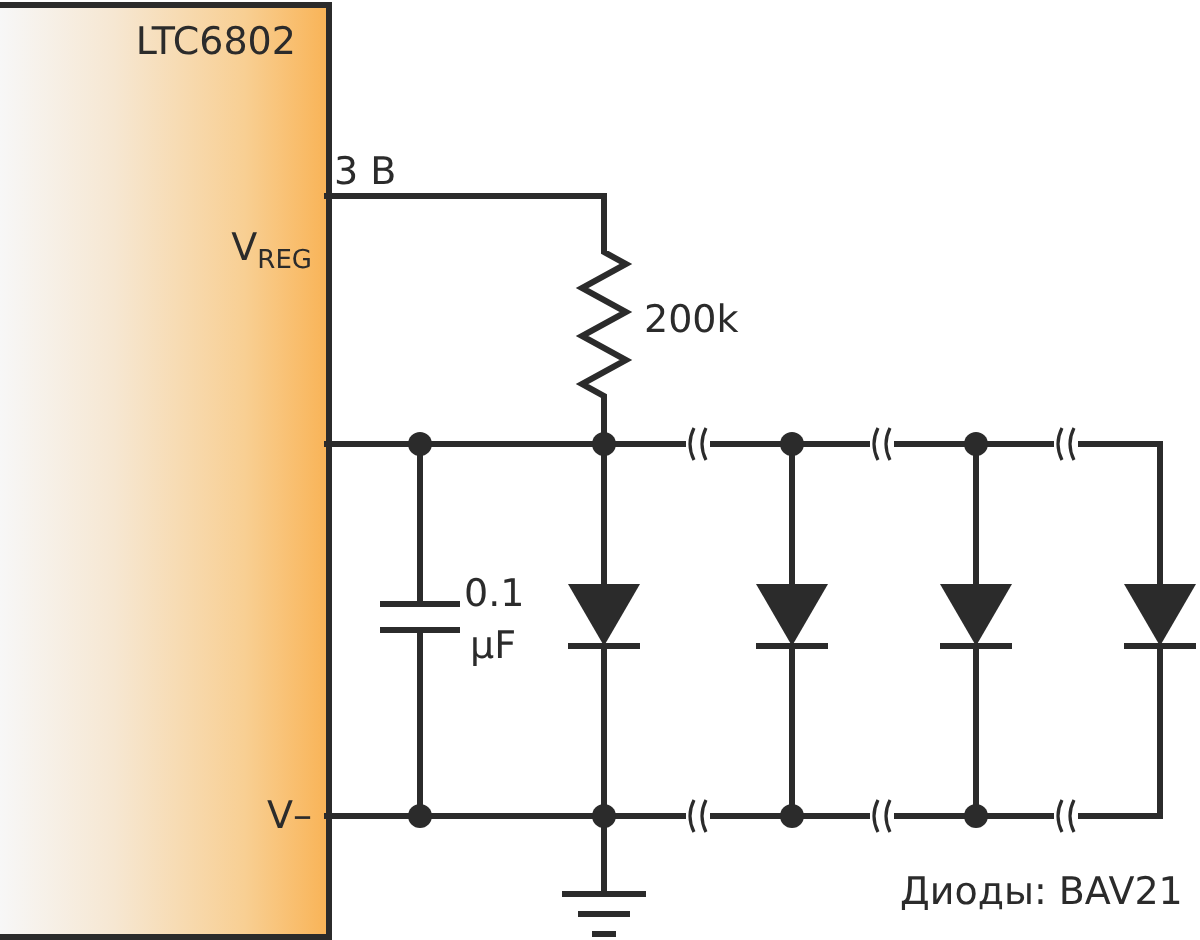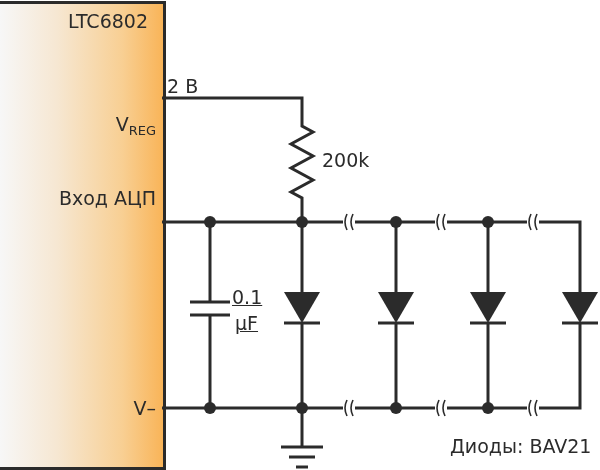--- a/index.html
+++ b/index.html
@@ -9,37 +9,36 @@
             border: 3px solid #2b2b2b;
             background: linear-gradient(to right, #f7f7f7 0%, #f6e7d2 35%, #f8cf93 75%, #f9b458 100%); }
   .lbl { position: absolute; font-size: 19px; line-height: 22px; white-space: nowrap; color: #2b2b2b; }
   .ic-title { right: 452px; top: 10px; text-align: center; }
   .vreg { right: 444px; top: 113px; text-align: right; }
   .vreg .sub { font-size: 13px; position: relative; top: 4px; }
   .adc { right: 444px; top: 186px; text-align: right; line-height: 24px; }
   .vminus { right: 444px; top: 397px; text-align: right; }
   .supply { left: 167px; top: 75px; }
   .res { left: 322px; top: 149px; }
-  .cap { left: 232px; top: 284px; line-height: 26px; text-decoration: underline; }
+  .cap { left: 232px; top: 284px; line-height: 26px; }
   .diodes { left: 450px; top: 435px; }
   svg { position: absolute; left: 0; top: 0; }
 </style>
 </head>
 <body>
 
 <div class="ic-box"></div>
 
 <div class="lbl ic-title">LTC6802</div>
 <div class="lbl vreg"><span>V</span><span class="sub">REG</span></div>
 <div class="lbl adc">
-  <div>Вход АЦП</div>
 </div>
 <div class="lbl vminus">V–</div>
 
-<div class="lbl supply">2 В</div>
+<div class="lbl supply">3 В</div>
 <div class="lbl res">200k</div>
 <div class="lbl cap">
   <div>0.1</div>
   <div style="padding-left:3px">µF</div>
 </div>
 <div class="lbl diodes">Диоды: BAV21</div>
 
 <svg width="600" height="470" viewBox="0 0 600 470">
   <g stroke="#2b2b2b" stroke-width="3" fill="none" stroke-linecap="butt">
 

